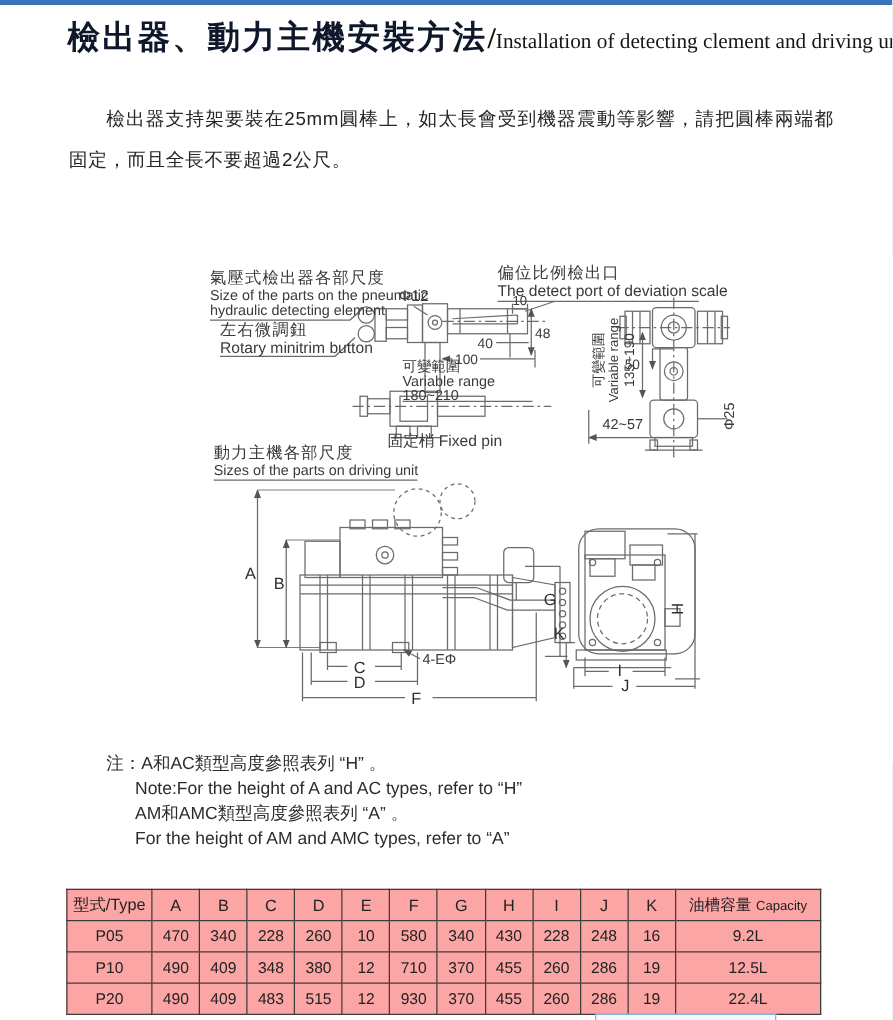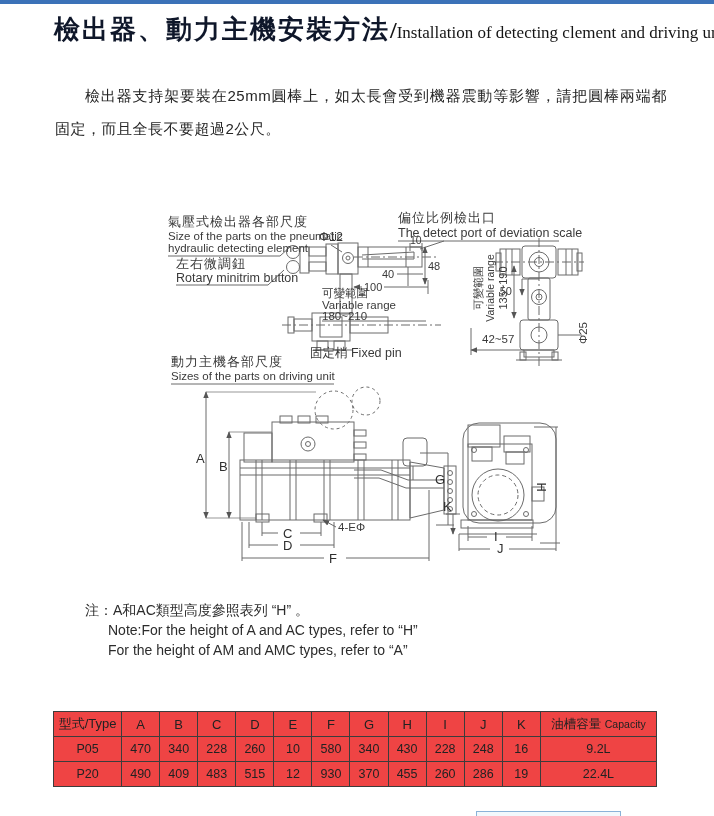--- a/index.html
+++ b/index.html
@@ -14,21 +14,21 @@
   .para{position:absolute;left:55px;width:612px;font-size:15px;line-height:33px;
         text-indent:2em;color:#262626;text-align:justify;}
   .para-cjk{top:64px;letter-spacing:0.5px;}
   .para-en{top:111px;}
   .diagram{position:absolute;top:200px;left:16px;width:714px;height:392px;}
   svg text{fill:#3a3a3a;font-family:"Liberation Sans","DejaVu Sans",sans-serif;}
   .note{position:absolute;top:600px;left:85px;width:520px;font-size:14px;line-height:20px;color:#2c2c2c;}
   .note .row{white-space:nowrap;}
   .note .indent{padding-left:23px;}
   table.spec{position:absolute;top:711px;left:53px;border-collapse:collapse;table-layout:fixed;
-             width:604px;background:#ef4444;}
+             width:604px;background:#fca5a5;}
   table.spec th,table.spec td{border:1px solid #3c3c3c;height:24px;padding:0;text-align:center;
              font-weight:normal;font-size:12.5px;color:#222;}
   table.spec th{font-size:13px;}
   .cap-cjk{font-size:12.5px;}
   .cap-en{font-size:10.5px;}
   .partial-box{position:absolute;left:476px;top:811px;width:143px;height:10px;
                background:#f2f8fc;border:1px solid #8ab2d8;}
   .dimtext{font-size:13px;fill:#2f2f2f;}
 </style>
 </head>
@@ -231,20 +231,21 @@
     <text class="dimtext" x="427" y="311" font-size="13">K</text>
     <text class="dimtext" font-size="14" text-anchor="middle" transform="rotate(-90 530 287)" x="530" y="287">H</text>
     <text class="dimtext" x="478" y="341" font-size="13">I</text>
     <text class="dimtext" x="481" y="353" font-size="13">J</text>
   </svg>
   </div>
 
   <div class="note">
     <div class="row"><span>注：</span><span>A和AC類型高度參照表列 “H” 。</span></div>
     <div class="row indent">Note:For the height of A and AC types, refer to “H”</div>
+    <div class="row indent">AM和AMC類型高度參照表列 “A” 。</div>
     <div class="row indent">For the height of AM and AMC types, refer to “A”</div>
   </div>
 
   <table class="spec">
     <colgroup>
       <col style="width:68px">
         <col style="width:38px">
         <col style="width:38px">
         <col style="width:38px">
       <col style="width:38px">
@@ -285,20 +286,35 @@
       <td>10</td>
       <td>580</td>
       <td>340</td>
       <td>430</td>
       <td>228</td>
       <td>248</td>
       <td>16</td>
       <td>9.2L</td>
     </tr>
     <tr>
+      <td>P10</td>
+      <td>490</td>
+      <td>409</td>
+      <td>348</td>
+      <td>380</td>
+      <td>12</td>
+      <td>710</td>
+      <td>370</td>
+      <td>455</td>
+      <td>260</td>
+      <td>286</td>
+      <td>19</td>
+      <td>12.5L</td>
+    </tr>
+    <tr>
       <td>P20</td>
       <td>490</td>
       <td>409</td>
       <td>483</td>
       <td>515</td>
       <td>12</td>
       <td>930</td>
       <td>370</td>
       <td>455</td>
       <td>260</td>

